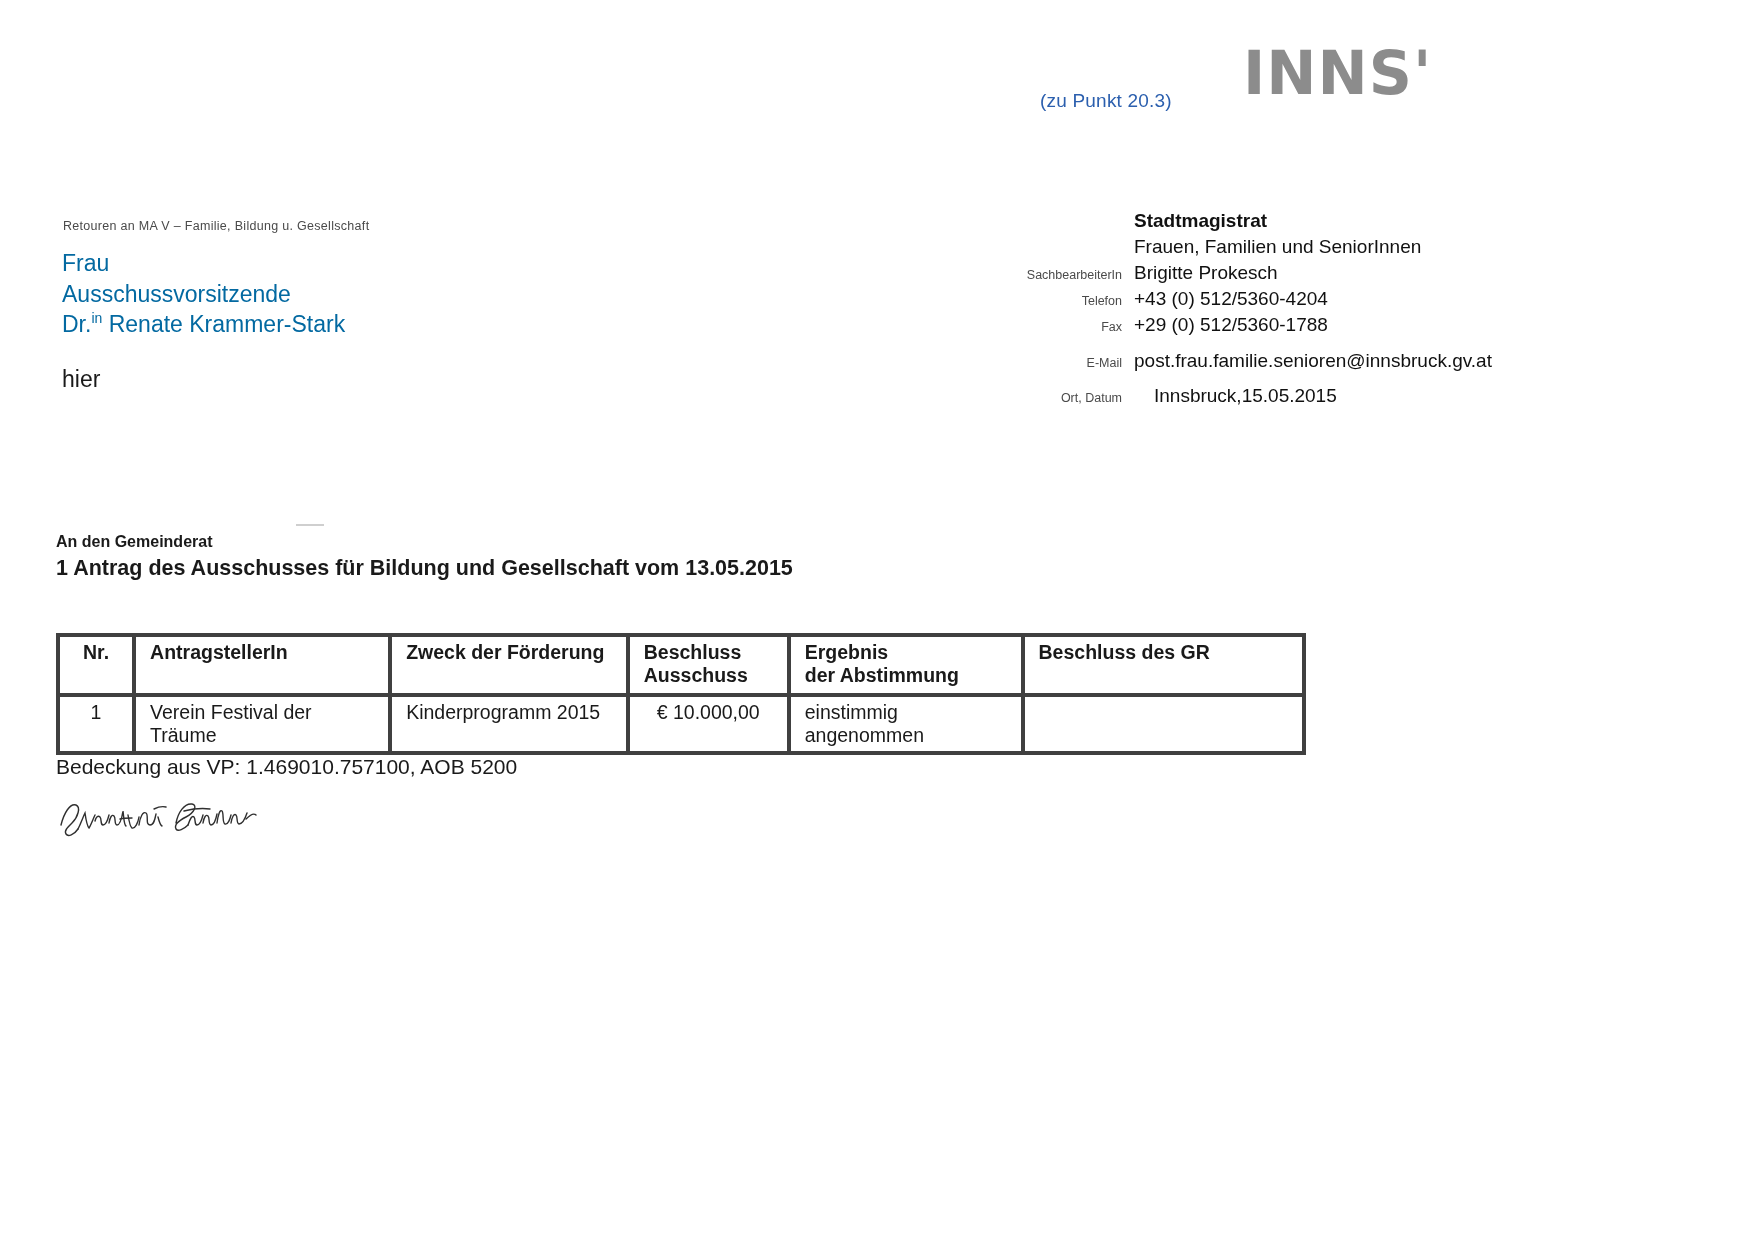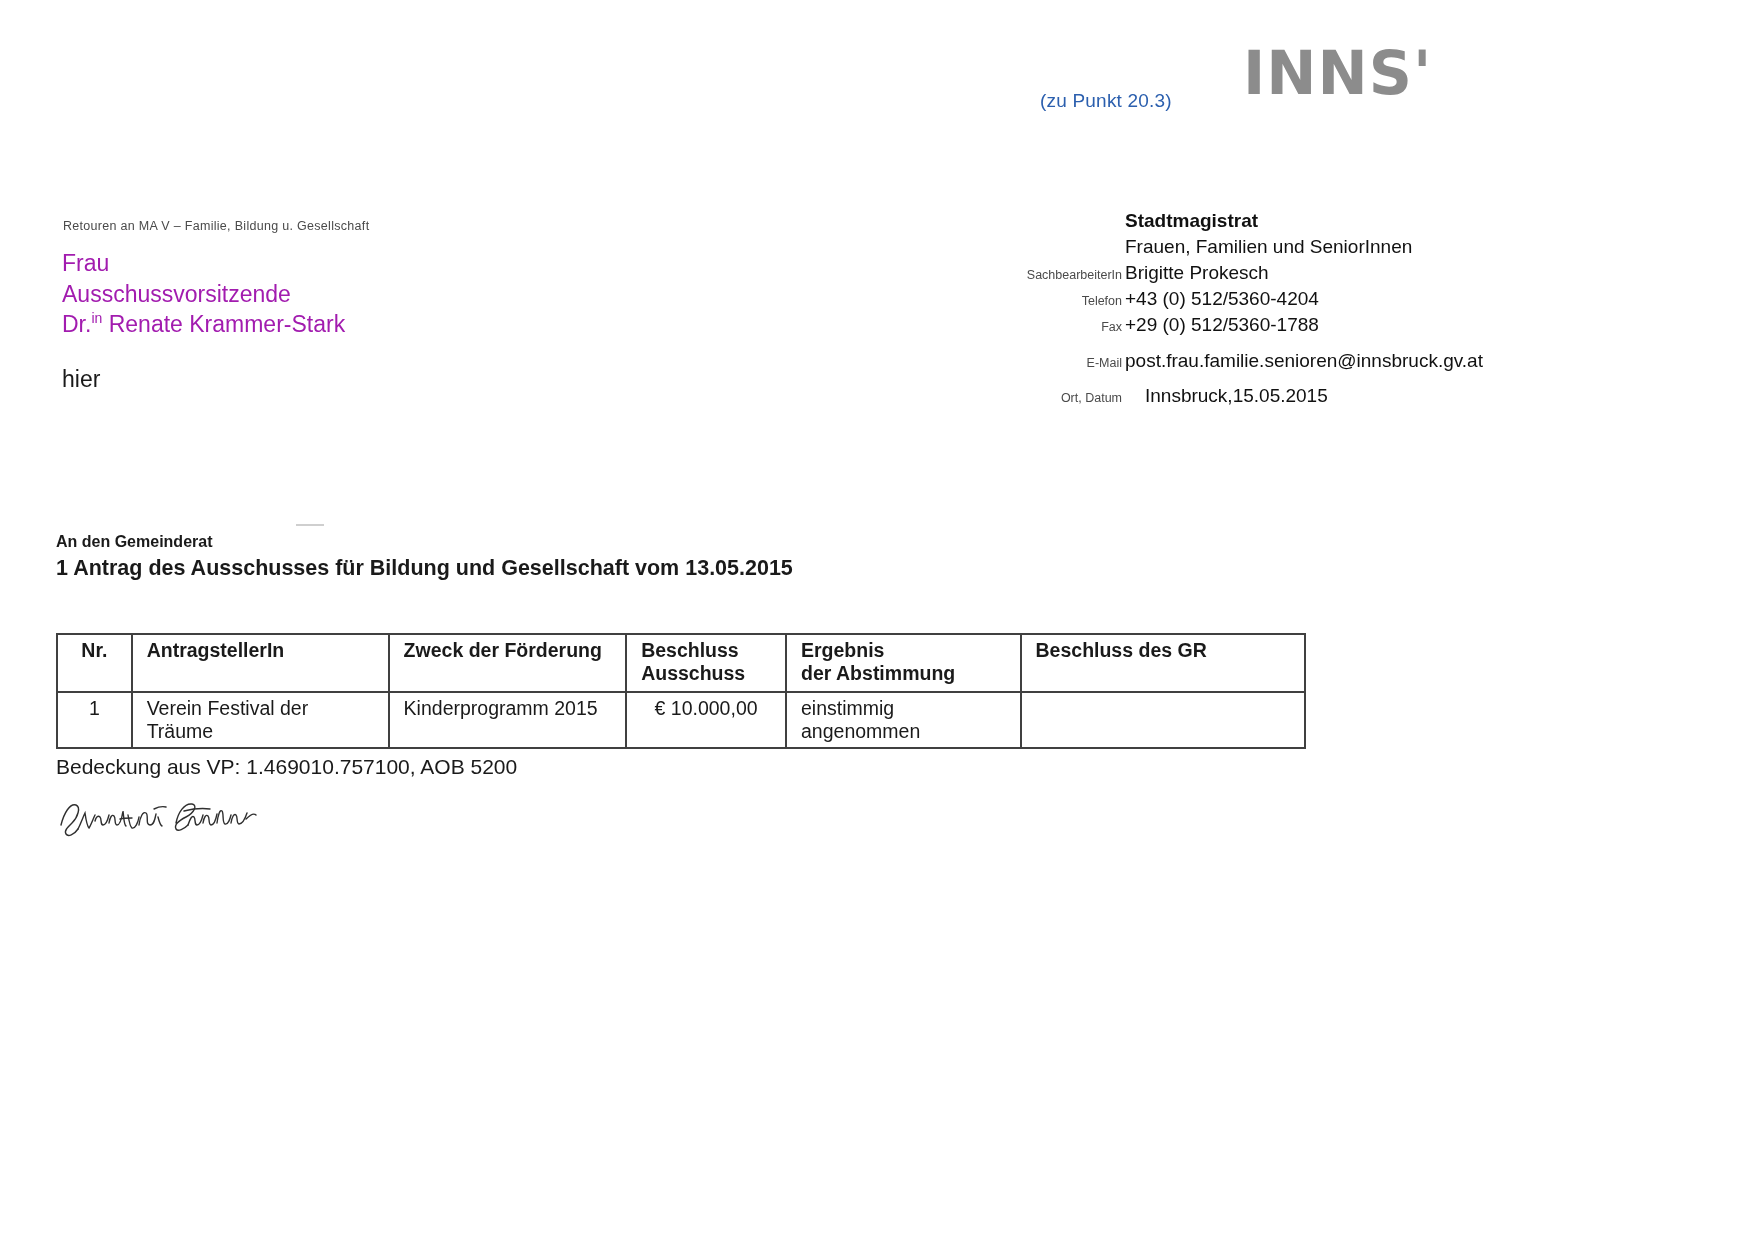--- a/index.html
+++ b/index.html
@@ -50,21 +50,21 @@
     color: #4a4a4a;
     letter-spacing: 0.3px;
   }
 
   .addr {
     position: absolute;
     left: 62px;
     top: 248px;
     font-size: 23px;
     line-height: 1.33;
-    color: #a21caf;
+    color: #0369a1;
   }
   .addr .sup {
     font-size: 14px;
     vertical-align: super;
   }
 
   .hier {
     position: absolute;
     left: 62px;
     top: 366px;
@@ -80,21 +80,21 @@
     font-size: 19px;
   }
   .contact .row {
     display: flex;
     align-items: baseline;
     margin-bottom: 4px;
   }
   .contact .lbl {
     width: 122px;
     text-align: right;
-    padding-right: 3px;
+    padding-right: 12px;
     font-size: 12.5px;
     color: #4a4a4a;
     flex: 0 0 122px;
   }
   .contact .val {
     font-size: 19px;
     color: #111;
     white-space: nowrap;
   }
   .contact .val.bold { font-weight: bold; }
@@ -125,21 +125,21 @@
   
   table.main {
     position: absolute;
     left: 56px;
     top: 633px;
     width: 1250px;
     border-collapse: collapse;
     font-size: 19.5px;
   }
   table.main th, table.main td {
-    border: 2px solid #404040;
+    border: 4px solid #404040;
     padding: 4px 14px;
     vertical-align: top;
     text-align: left;
     font-weight: normal;
   }
   table.main thead th {
     font-weight: bold;
     height: 48px;
     line-height: 1.18;
   }

